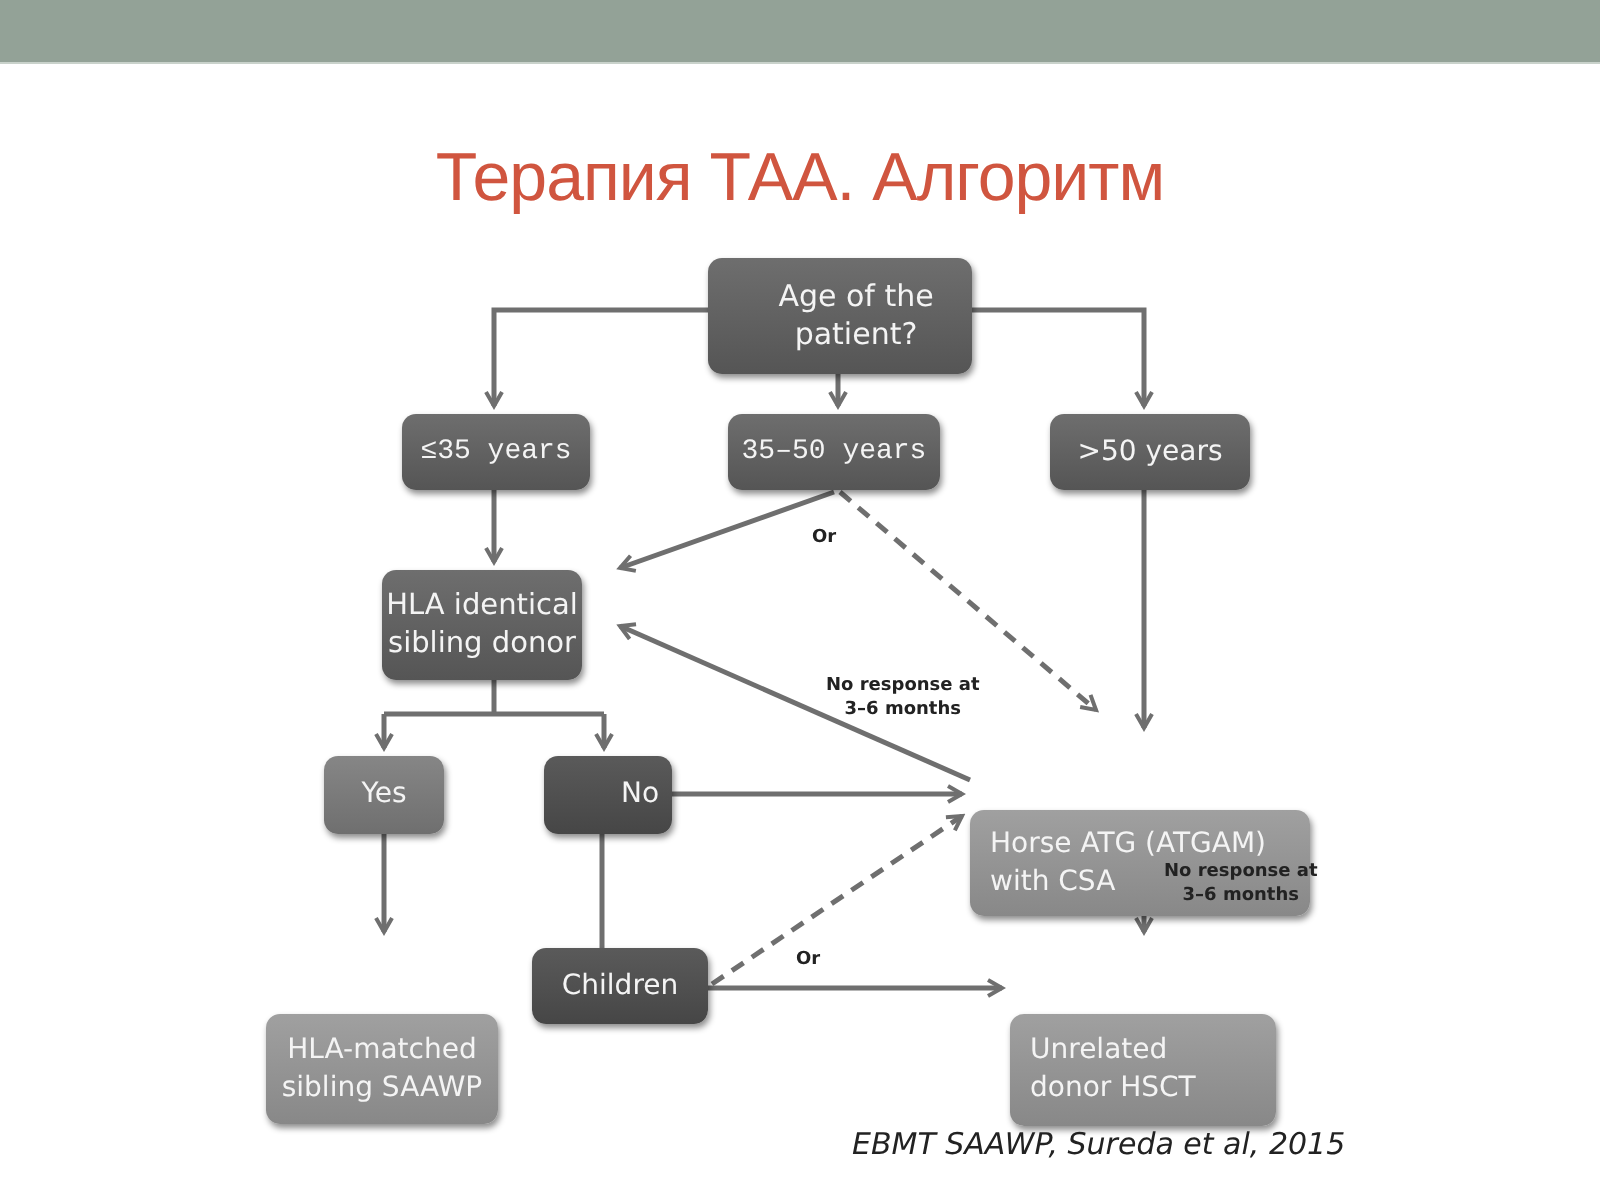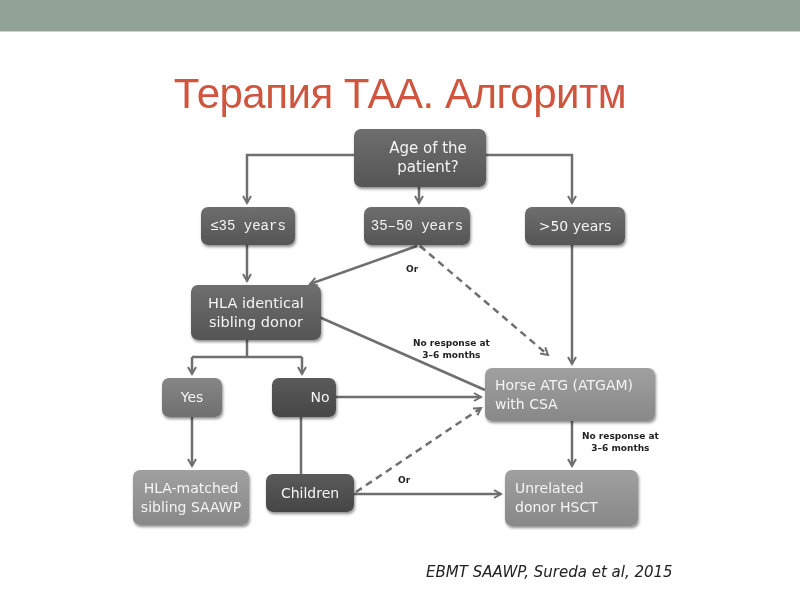--- a/index.html
+++ b/index.html
@@ -1,24 +1,24 @@
 <!DOCTYPE html>
 <html><head>
 <meta charset="utf-8">
 <style>
   html,body{margin:0;padding:0;}
   body{width:800px;height:600px;position:relative;background:#ffffff;overflow:hidden;font-family:"DejaVu Sans","Liberation Sans",sans-serif;}
   .topbar{position:absolute;left:0;top:0;width:800px;height:31px;background:#93a297;border-bottom:1px solid #c9d2cb;}
-  .title{position:absolute;left:0;top:70px;width:800px;text-align:center;font-family:"Liberation Sans",sans-serif;font-size:42px;color:#d0553f;letter-spacing:-0.5px;}
+  .title{position:absolute;left:0;top:70px;width:800px;text-align:center;font-family:"Liberation Sans",sans-serif;font-size:34px;color:#d0553f;letter-spacing:-0.5px;}
   svg.lines{position:absolute;left:0;top:0;}
   .box{position:absolute;border-radius:7px;color:#f4f4f4;display:flex;align-items:center;justify-content:center;text-align:center;font-family:"DejaVu Sans",sans-serif;font-size:14px;line-height:19px;box-sizing:border-box;box-shadow:1px 2px 3px rgba(0,0,0,0.45);white-space:pre-line;}
   .dark{background:linear-gradient(#6e6e6e,#555555);}
   .darker{background:linear-gradient(#5a5a5a,#464646);}
   .mid{background:linear-gradient(#868686,#6f6f6f);}
-  .light{background:linear-gradient(#a0a0a0,#888888);}
+  .light{background:linear-gradient(#a0a0a0,#888888);margin-top:37px;}
   .left{justify-content:flex-start;text-align:left;padding-left:10px;}
   .lbl{position:absolute;font-family:"DejaVu Sans",sans-serif;font-weight:bold;font-size:9px;color:#222;line-height:12px;white-space:pre-line;text-align:center;}
   .cite{position:absolute;left:414px;top:563px;font-family:"DejaVu Sans",sans-serif;font-style:italic;font-size:15px;color:#222;margin-left:12px;}
 </style>
 </head>
 <body>
 
 <div class="topbar"></div>
 <div class="title">Терапия ТАА. Алгоритм</div>
 
@@ -61,21 +61,21 @@
 
     <line x1="572" y1="421" x2="572" y2="466" marker-end="url(#arr)"></line>
   </g>
 </svg>
 
 <div class="box dark" style="left:354px;top:129px;width:132px;height:58px;font-size:15px;padding-left:16px;">Age of the
 patient?</div>
 <div class="box dark" style="left:201px;top:207px;width:94px;height:38px;font-family:Liberation Mono, monospace;">≤35 years</div>
 <div class="box dark" style="left:364px;top:207px;width:106px;height:38px;font-family:Liberation Mono, monospace;">35–50 years</div>
 <div class="box dark" style="left:525px;top:207px;width:100px;height:38px;">&gt;50 years</div>
-<div class="box dark" style="left:191px;top:285px;width:130px;height:55px;font-size:14.5px;">HLA identical
+<div class="box dark" style="left:191px;top:285px;width:100px;height:55px;font-size:14.5px;">HLA identical
 sibling donor</div>
 <div class="box mid" style="left:162px;top:378px;width:60px;height:39px;">Yes</div>
 <div class="box darker" style="left:272px;top:378px;width:64px;height:39px;padding-left:32px;">No</div>
 <div class="box light" style="left:133px;top:470px;width:116px;height:55px;">HLA-matched
 sibling SAAWP</div>
 <div class="box darker" style="left:266px;top:474px;width:88px;height:38px;">Children</div>
 <div class="box light left" style="left:485px;top:368px;width:170px;height:53px;">Horse ATG (ATGAM)
 with CSA</div>
 <div class="box light left" style="left:505px;top:470px;width:133px;height:56px;">Unrelated
 donor HSCT</div>

